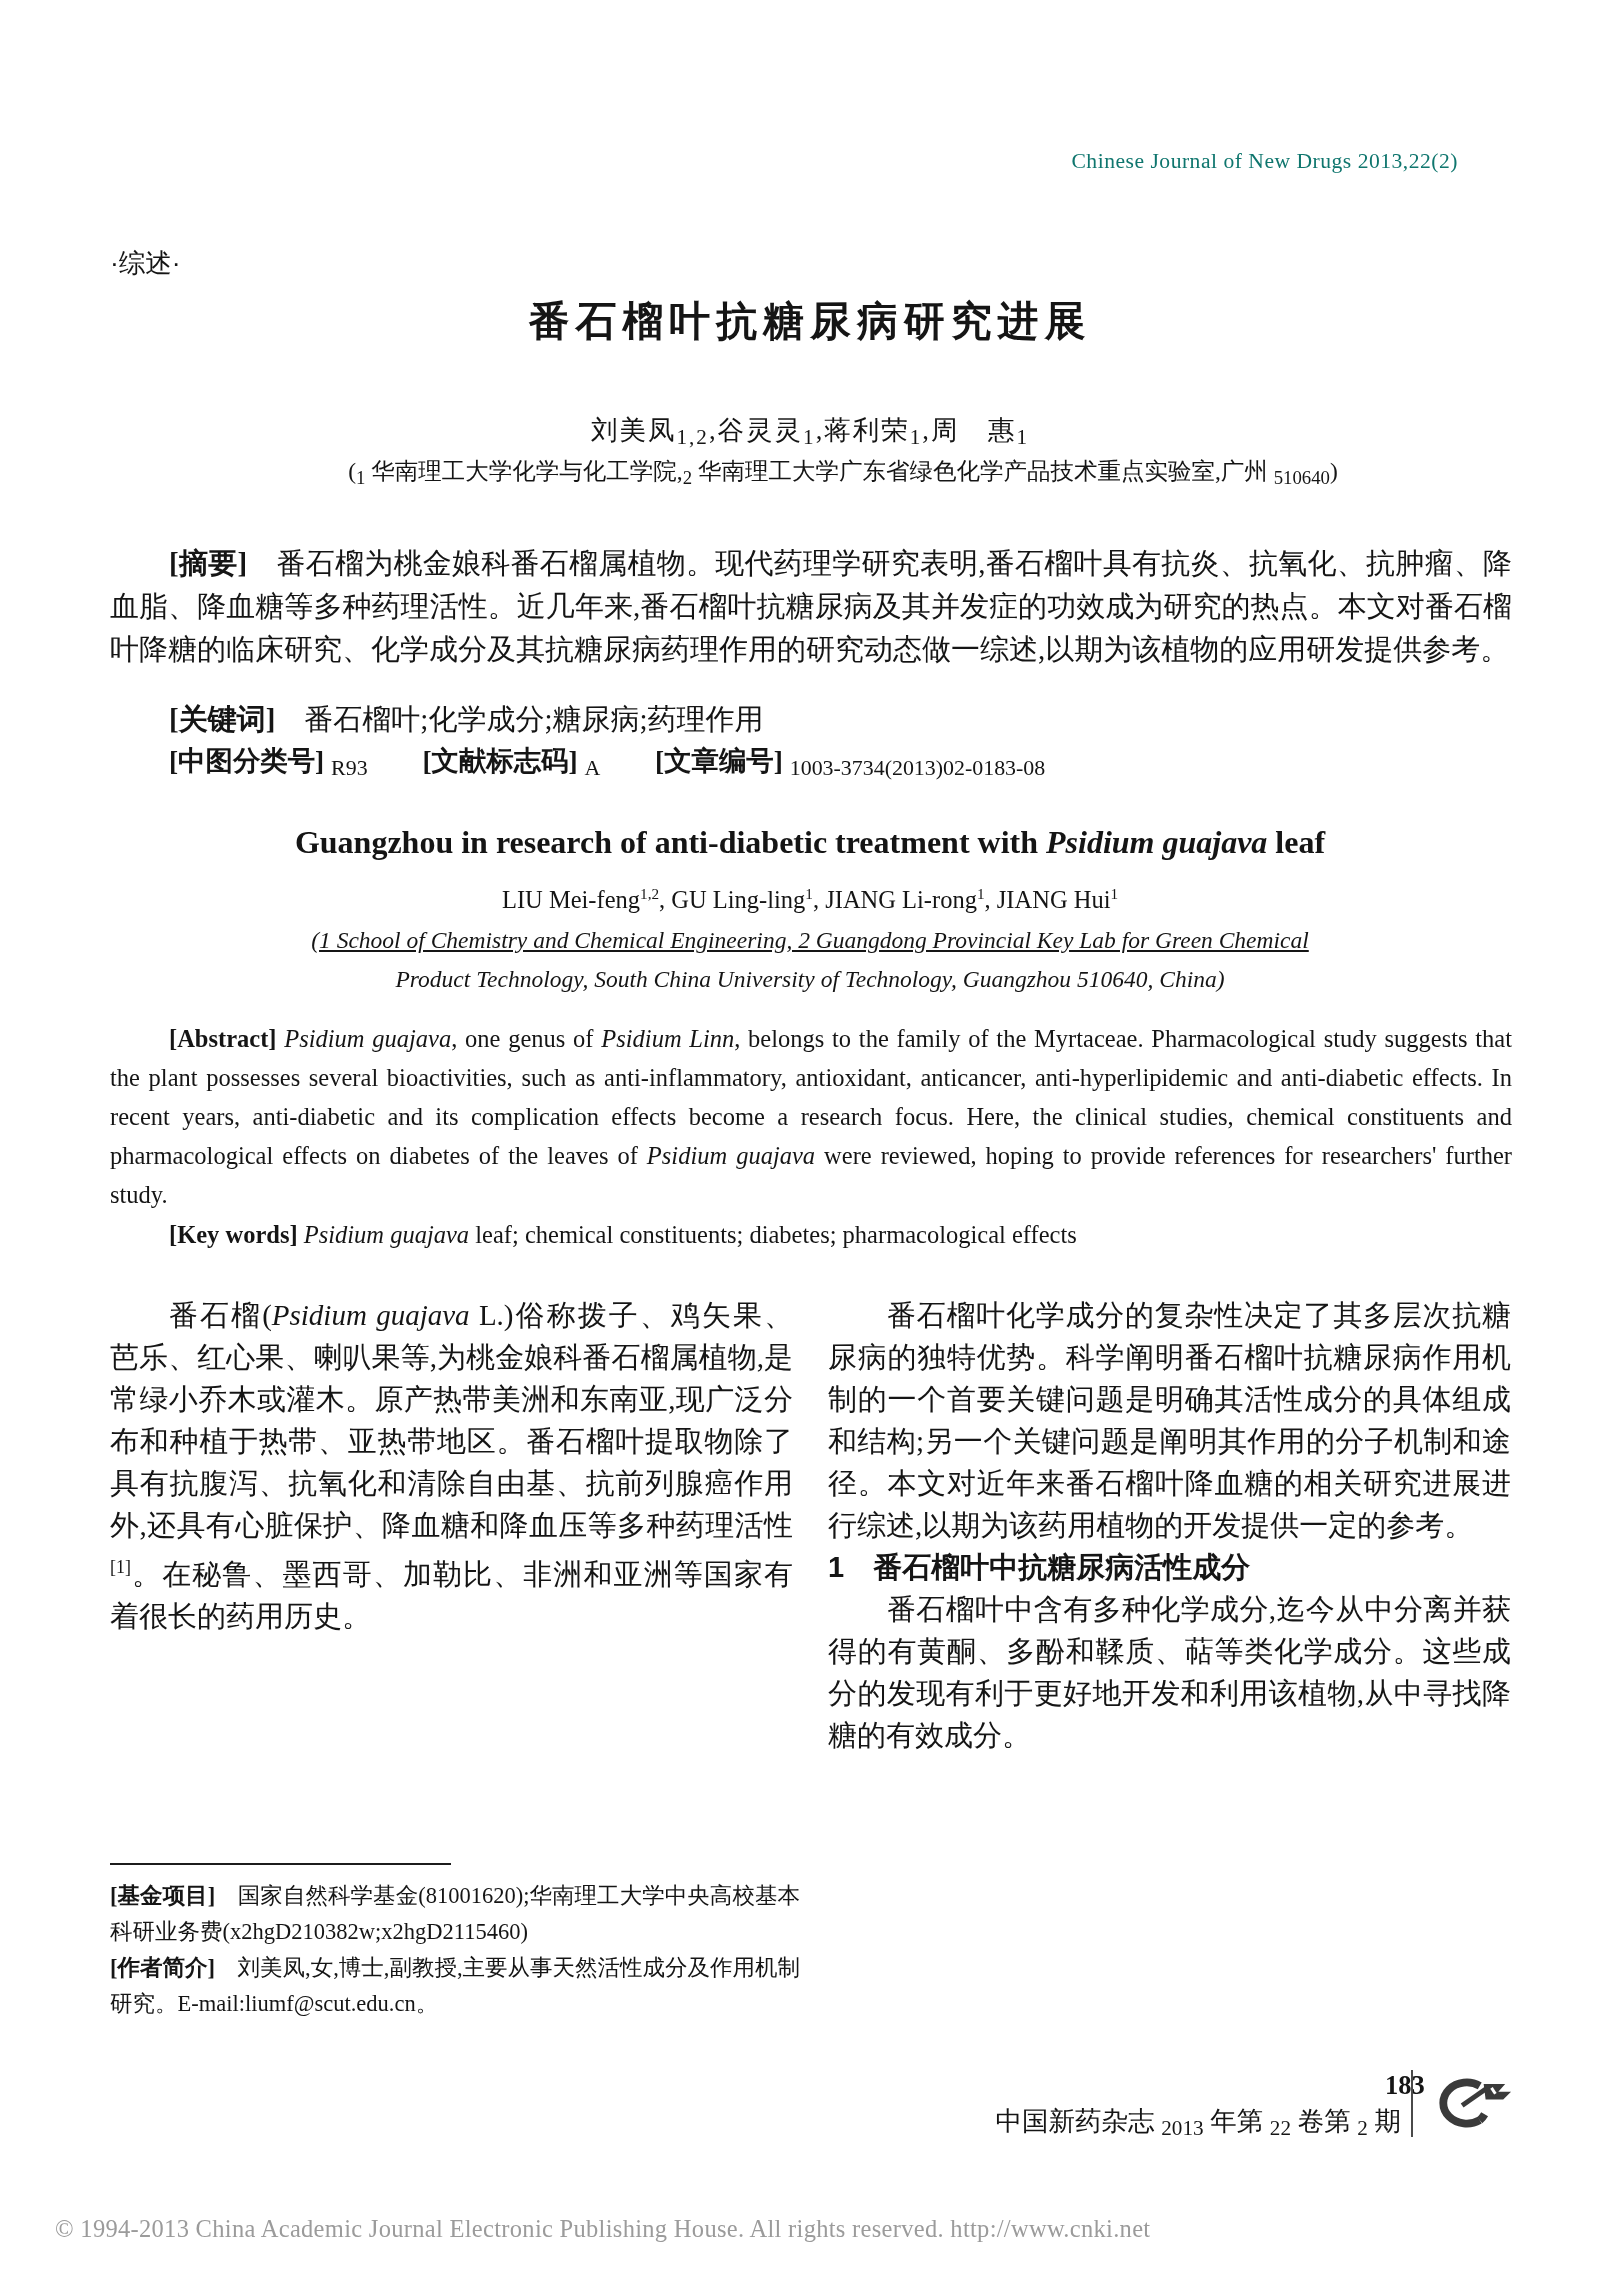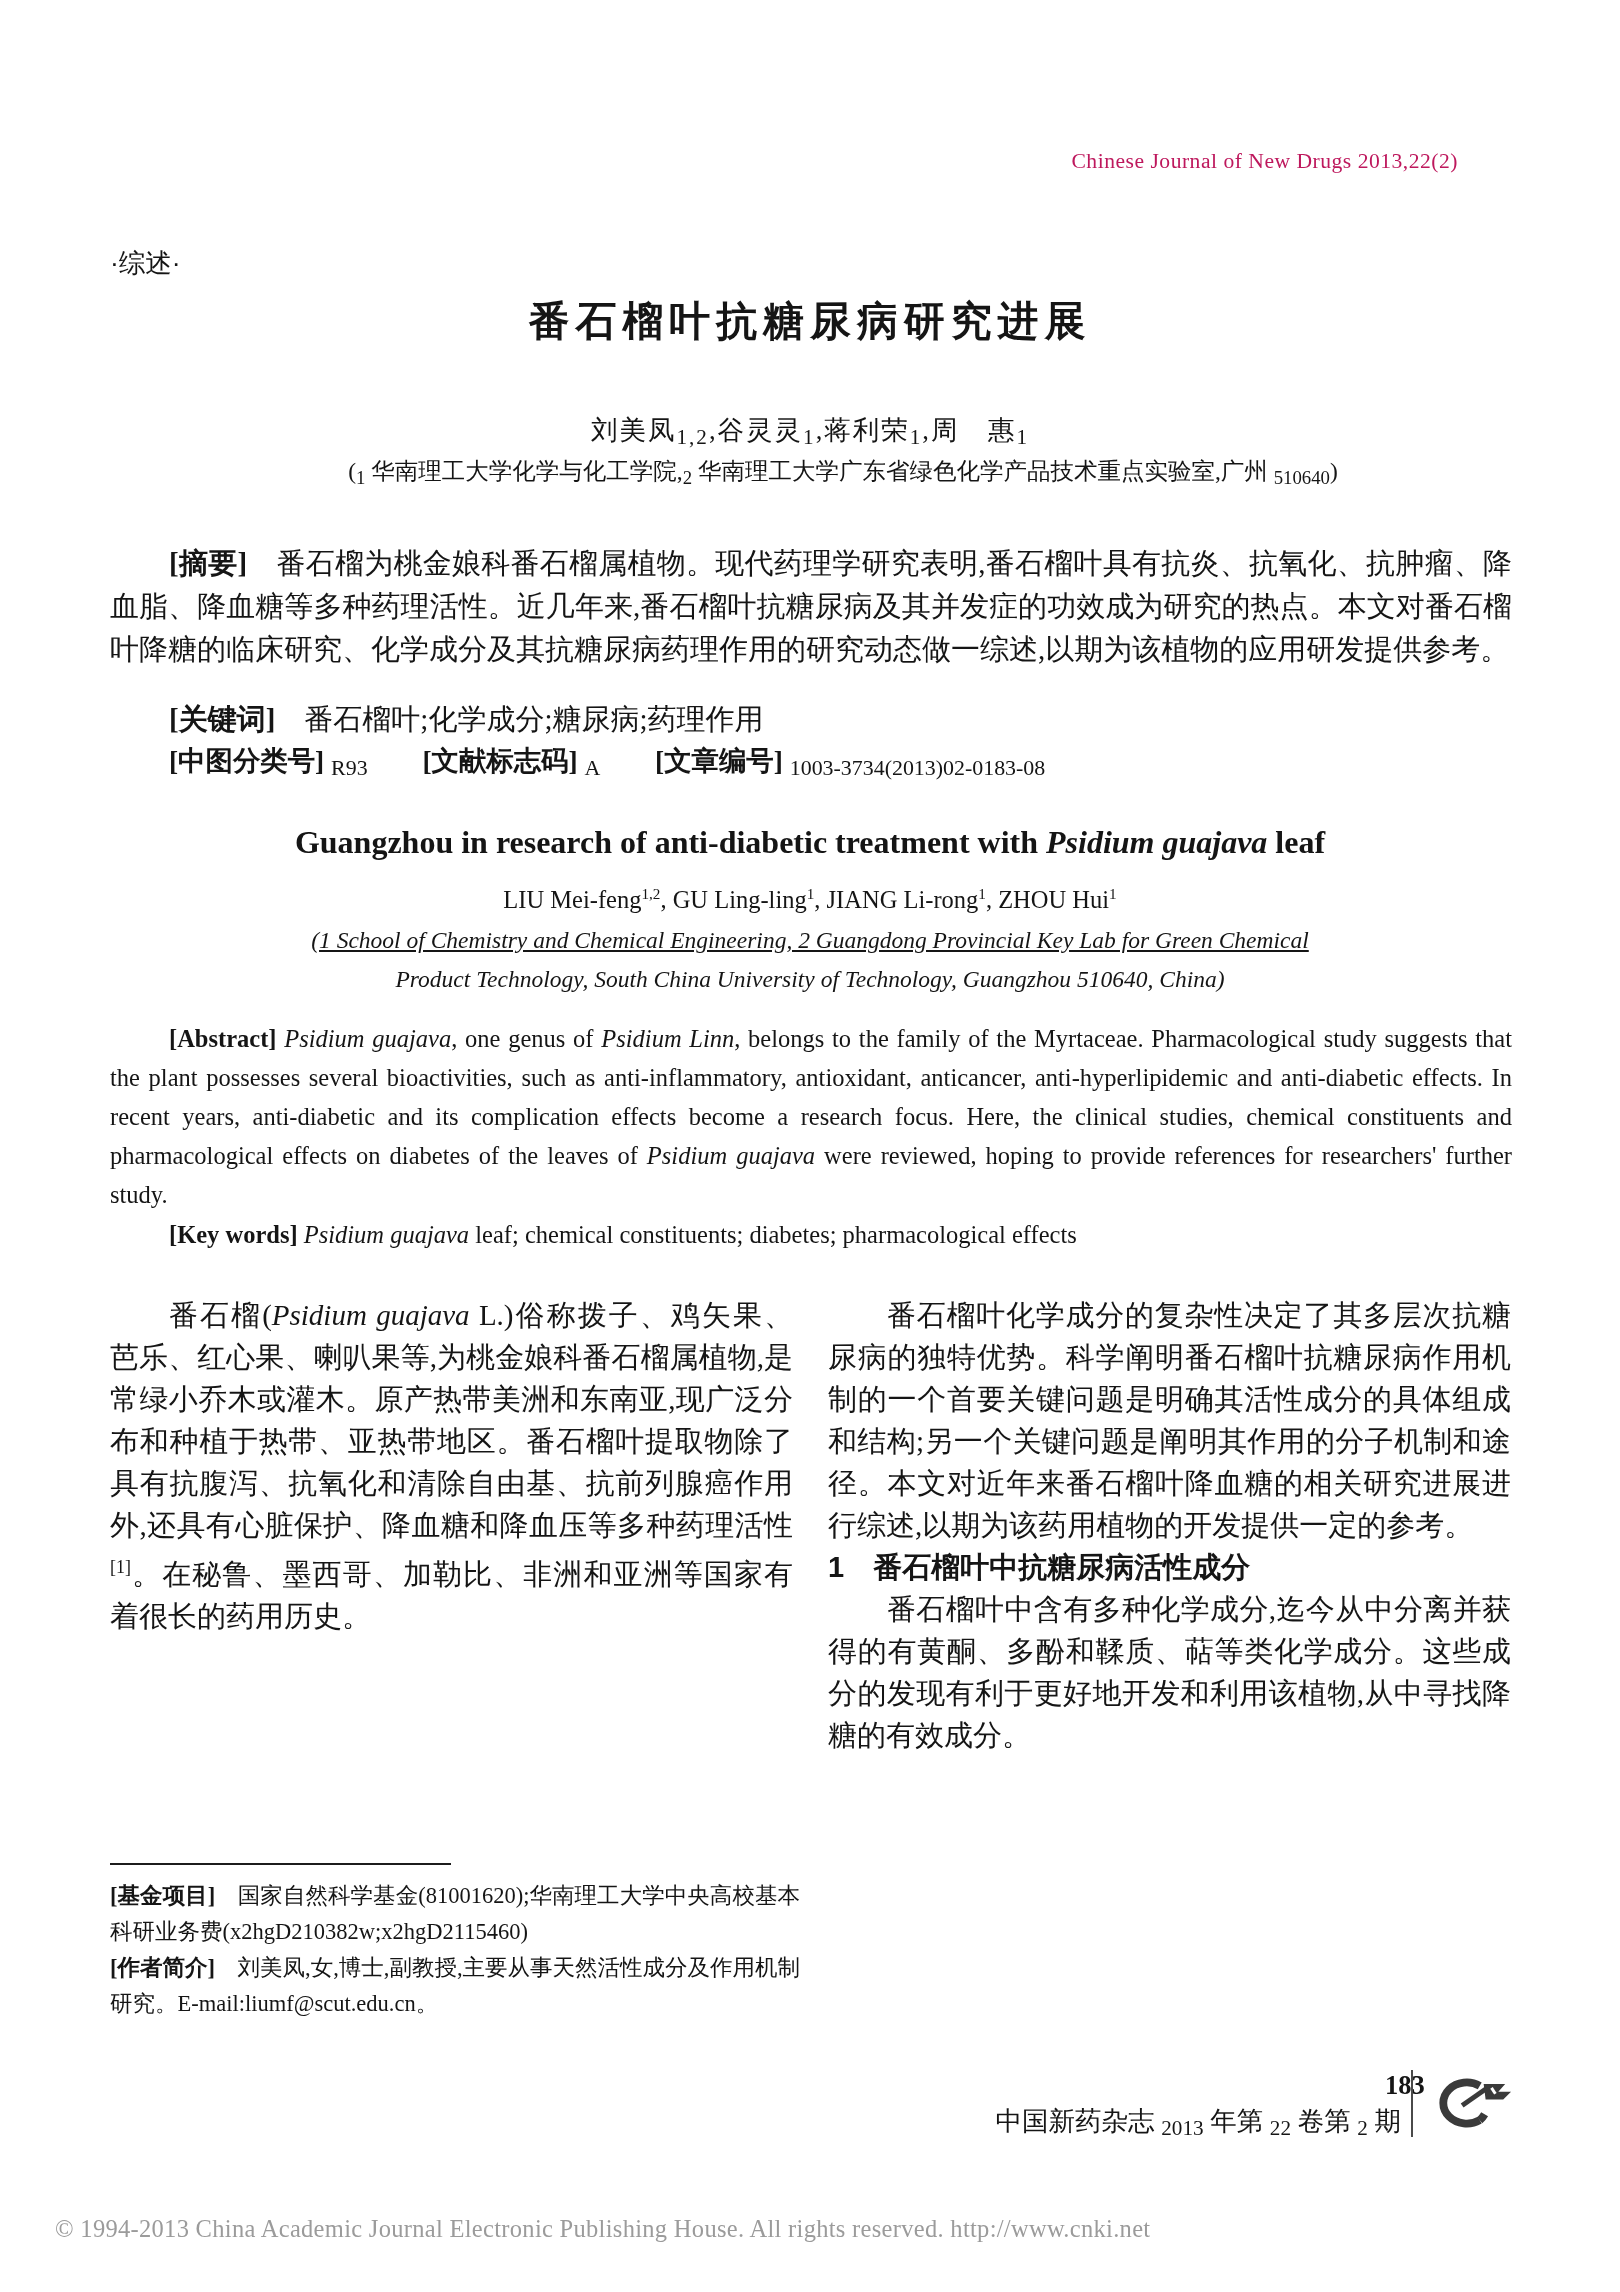--- a/index.html
+++ b/index.html
@@ -13,21 +13,21 @@
     overflow:hidden;
   }
   
   .seg-i{font-style:italic;}
   .seg-b{font-weight:700;}
   .seg-sup{font-size:0.62em;vertical-align:super;}
   .seg-sub{font-size:0.8em;vertical-align:-0.25em;}
 
   .journal-header{
     position:absolute;top:149px;right:162px;
-    font-size:21.6px;letter-spacing:0.5px;color:#be185d;
+    font-size:21.6px;letter-spacing:0.5px;color:#0f766e;
   }
   .section-label{
     position:absolute;top:245px;left:110px;
     font-size:26.5px;font-family:"Liberation Sans","DejaVu Sans",sans-serif;
   }
   .title-cn{
     position:absolute;top:294px;left:0;width:100%;
     text-align:center;font-size:41px;font-weight:700;
     font-family:"Liberation Sans","DejaVu Sans",sans-serif;
     letter-spacing:5.9px;
@@ -128,21 +128,21 @@
   <div class="affil-cn"><span>(</span><span class="seg-sub">1</span><span> 华南理工大学化学与化工学院,</span><span class="seg-sub">2</span><span> 华南理工大学广东省绿色化学产品技术重点实验室,广州 </span><span class="seg-sub">510640</span><span>)</span></div>
 
   <div class="abstract-cn"><span class="seg-b">[摘要]</span><span>　番石榴为桃金娘科番石榴属植物。现代药理学研究表明,番石榴叶具有抗炎、抗氧化、抗肿瘤、降血脂、降血糖等多种药理活性。近几年来,番石榴叶抗糖尿病及其并发症的功效成为研究的热点。本文对番石榴叶降糖的临床研究、化学成分及其抗糖尿病药理作用的研究动态做一综述,以期为该植物的应用研发提供参考。</span></div>
 
   <div class="keywords-cn"><span class="seg-b">[关键词]</span><span>　番石榴叶;化学成分;糖尿病;药理作用</span></div>
 
   <div class="class-line"><span class="seg-b">[中图分类号]</span><span> </span><span class="seg-sub">R93</span><span>　　</span><span class="seg-b">[文献标志码]</span><span> </span><span class="seg-sub">A</span><span>　　</span><span class="seg-b">[文章编号]</span><span> </span><span class="seg-sub">1003-3734(2013)02-0183-08</span></div>
 
   <h2 class="title-en" style="margin:0"><span>Guangzhou in research of anti-diabetic treatment with </span><span class="seg-i">Psidium guajava</span><span> leaf</span></h2>
 
-  <div class="authors-en"><span>LIU Mei-feng</span><span class="seg-sup">1,2</span><span>, GU Ling-ling</span><span class="seg-sup">1</span><span>, JIANG Li-rong</span><span class="seg-sup">1</span><span>, ZHOU Hui</span><span class="seg-sup">1</span></div>
+  <div class="authors-en"><span>LIU Mei-feng</span><span class="seg-sup">1,2</span><span>, GU Ling-ling</span><span class="seg-sup">1</span><span>, JIANG Li-rong</span><span class="seg-sup">1</span><span>, JIANG Hui</span><span class="seg-sup">1</span></div>
 
   <div class="affil-en l1">(1 School of Chemistry and Chemical Engineering, 2 Guangdong Provincial Key Lab for Green Chemical</div>
   <div class="affil-en l2">Product Technology, South China University of Technology, Guangzhou 510640, China)</div>
 
   <div class="abstract-en"><span class="seg-b">[Abstract]</span><span>  </span><span class="seg-i">Psidium guajava</span><span>, one genus of </span><span class="seg-i">Psidium Linn</span><span>, belongs to the family of the Myrtaceae. Pharmacological study suggests that the plant possesses several bioactivities, such as anti-inflammatory, antioxidant, anticancer, anti-hyperlipidemic and anti-diabetic effects. In recent years, anti-diabetic and its complication effects become a research focus. Here, the clinical studies, chemical constituents and pharmacological effects on diabetes of the leaves of </span><span class="seg-i">Psidium guajava</span><span> were reviewed, hoping to provide references for researchers' further study.</span></div>
 
   <div class="keywords-en"><span class="seg-b">[Key words]</span><span>  </span><span class="seg-i">Psidium guajava</span><span> leaf; chemical constituents; diabetes; pharmacological effects</span></div>
 
   <div class="columns">
     <div class="col">

